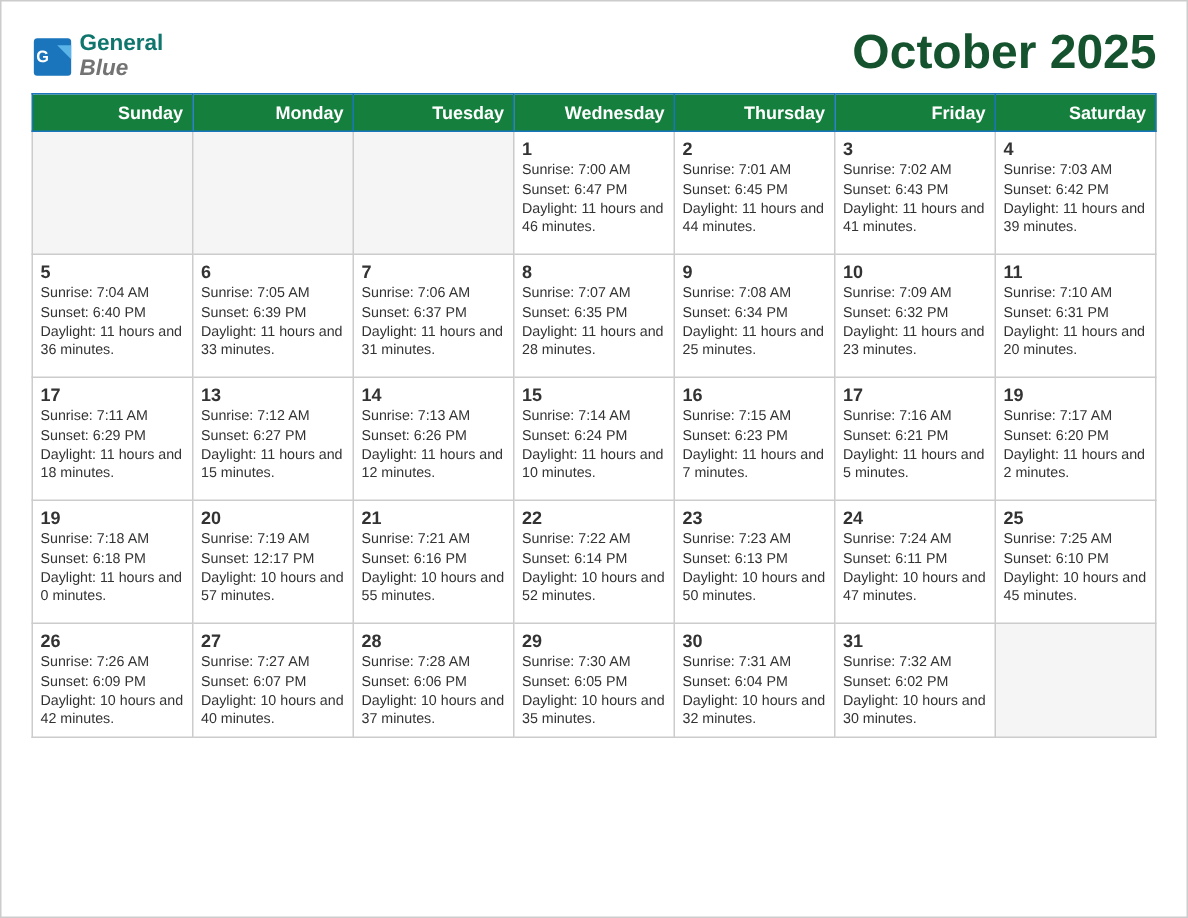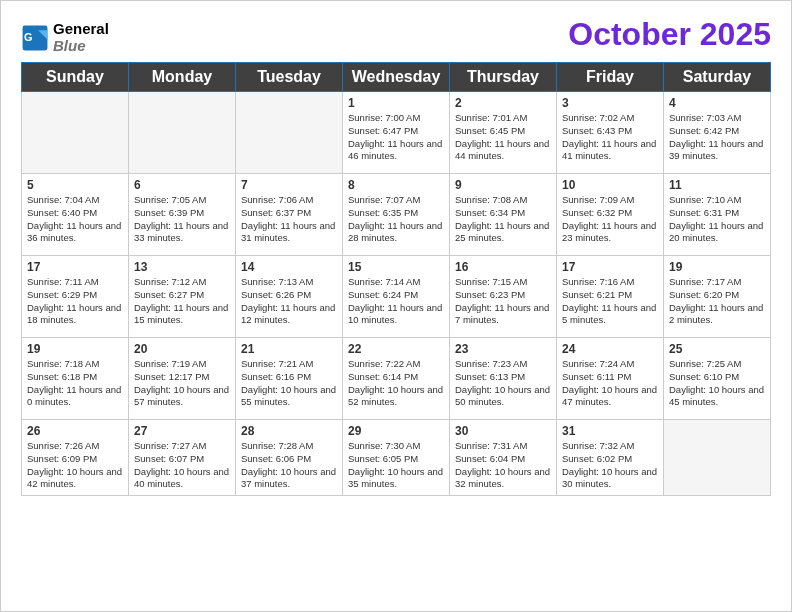--- a/index.html
+++ b/index.html
@@ -29,52 +29,52 @@
       gap: 4px;
       margin-top: 4px;
     }
     .logo-text {
       font-size: 15px;
       font-weight: bold;
       color: #333;
       line-height: 1.1;
     }
     .logo-text span {
-      color: #000000;
+      color: #0f766e;
     }
     .logo-icon {
       width: 28px;
       height: 28px;
     }
     .title-block {
       text-align: right;
     }
     .month-title {
       font-size: 32px;
       font-weight: bold;
-      color: #6d28d9;
+      color: #14532d;
       line-height: 1.1;
     }
     .location {
       font-size: 14px;
       color: #333;
       margin-top: 2px;
     }
     .calendar {
       width: 100%;
       border-collapse: collapse;
       border: 1px solid #aaa;
     }
     .calendar th {
-      background: #404040;
+      background: #15803d;
       color: #fff;
-      font-size: 16px;
+      font-size: 12px;
       font-weight: bold;
       padding: 5px 6px;
-      text-align: center;
+      text-align: right;
       border: 1px solid #1a75bc;
     }
     .calendar td {
       width: calc(100% / 7);
       vertical-align: top;
       padding: 4px 5px;
       font-size: 10px;
       color: #333;
       border: 1px solid #ccc;
       height: 82px;

